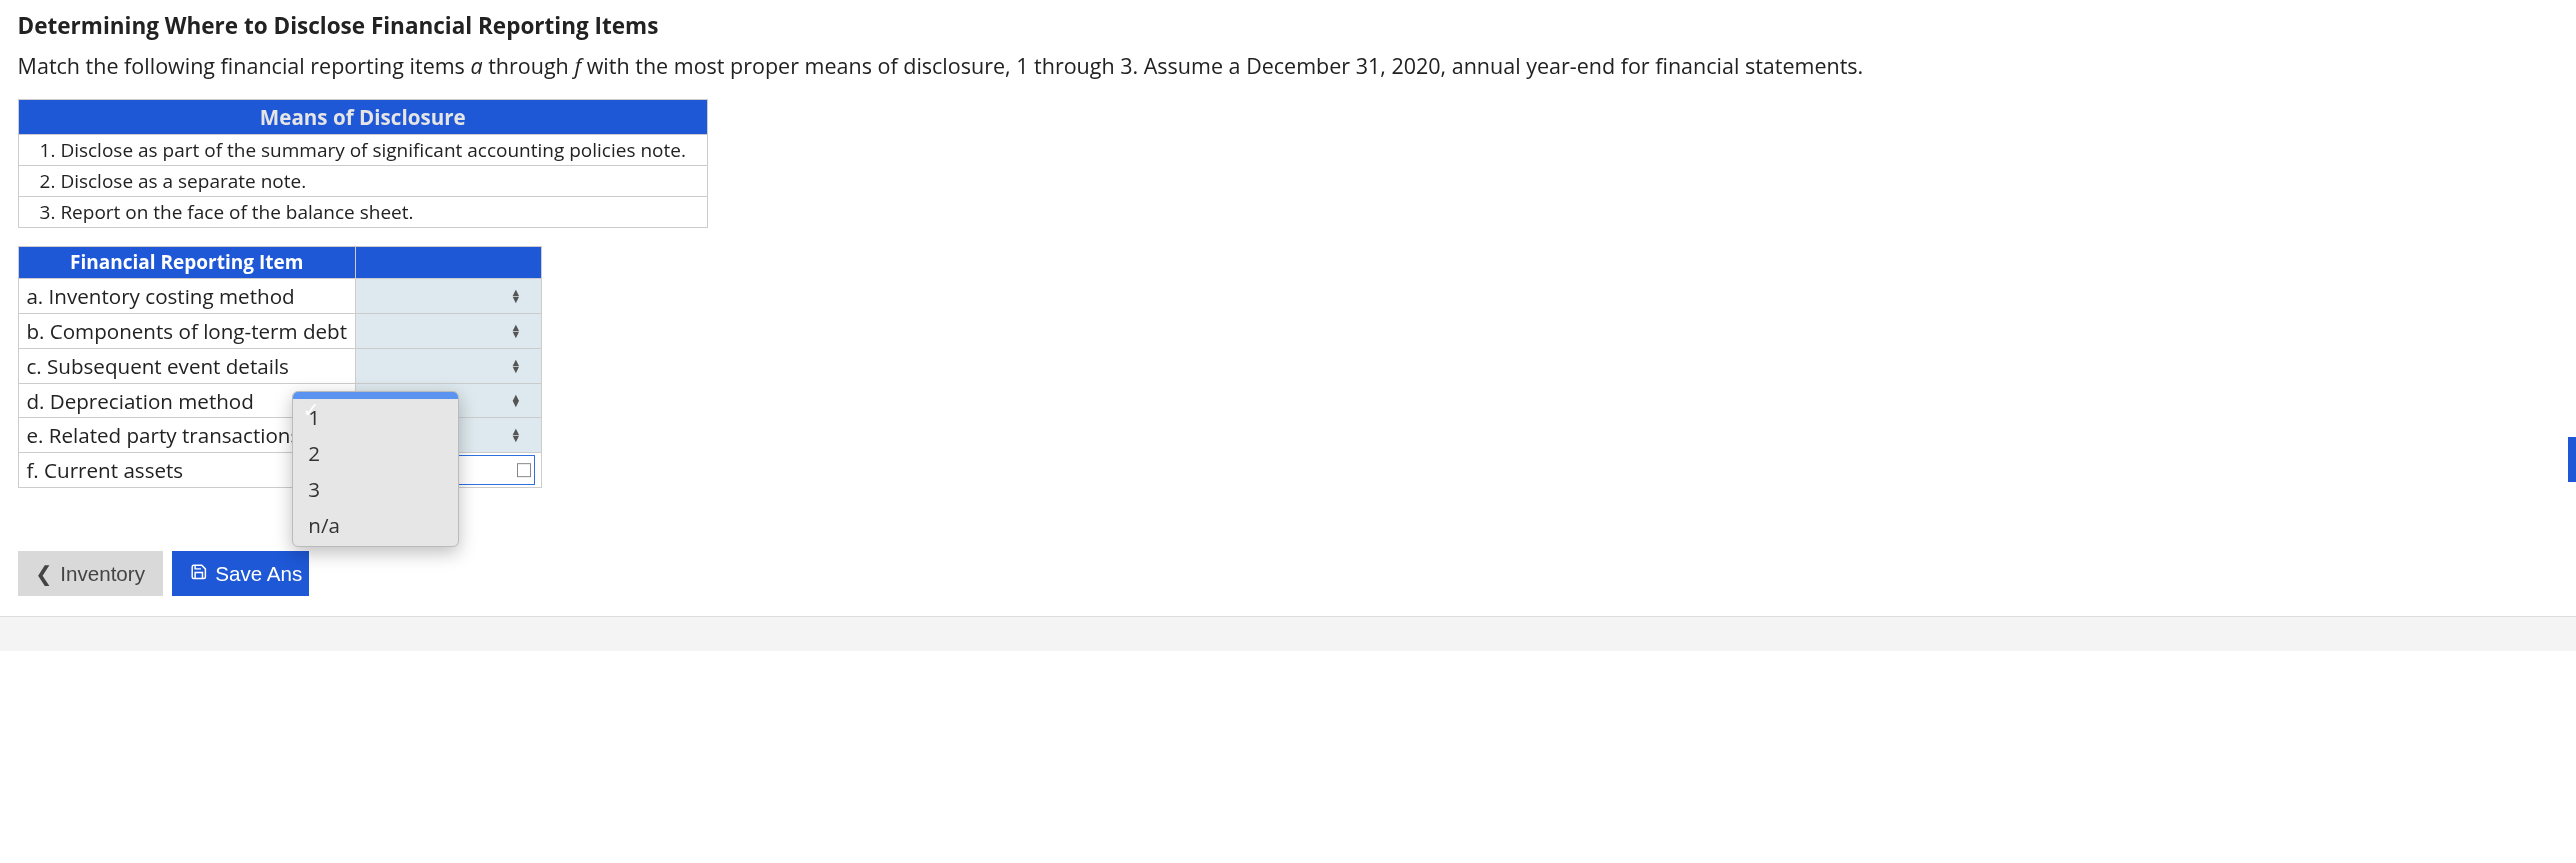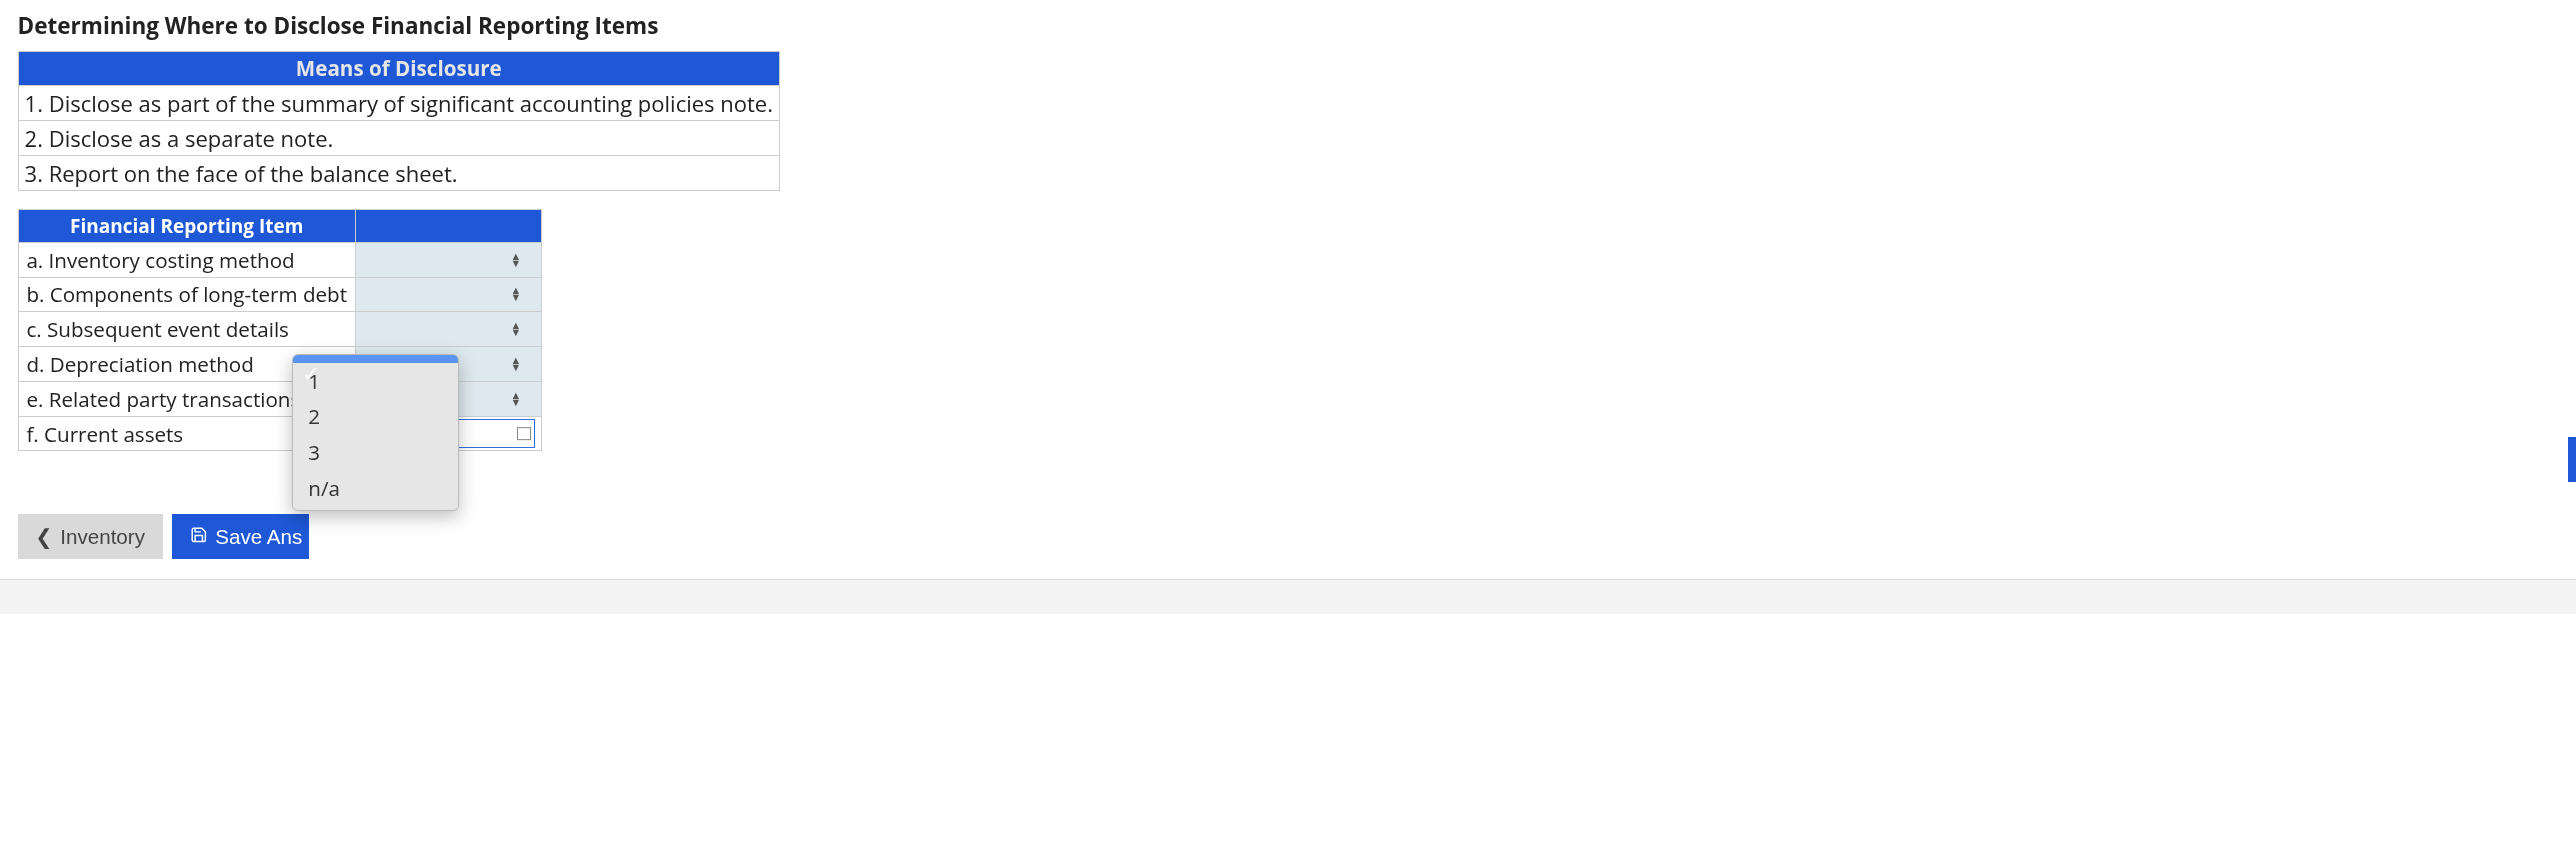--- a/index.html
+++ b/index.html
@@ -33,22 +33,22 @@
     background: #1e58d6;
     color: #e5e5e5;
     font-weight: 700;
     font-size: 20.6px;
     padding: 2.9px 9.8px;
     text-align: center;
     border: 1px solid #ccc;
   }
   table.means td {
     border: 1px solid #ccc;
-    padding: 2px 6px;
-    font-size: 22px;
+    padding: 2px 21px;
+    font-size: 19px;
     background: #fff;
   }
 
   table.items {
     border-collapse: collapse;
     position: relative;
   }
   table.items th {
     background: #1e58d6;
     color: #fff;
@@ -180,20 +180,23 @@
     background: #1e58d6;
   }
   .wrap-rel { position: relative; }
 </style>
 </head>
 <body>
 
 <div class="page">
   <div class="title">Determining Where to Disclose Financial Reporting Items</div>
 
+  <div class="instructions">
+    <span>Match the following financial reporting items </span><span class="italic">a</span><span> through </span><span class="italic">f</span><span> with the most proper means of disclosure, 1 through 3. Assume a December 31, 2020, annual year-end for financial statements.</span>
+  </div>
 
   <table class="means">
     <tbody>
         <tr>
           <th>Means of Disclosure</th>
         </tr>
     <tr>
           <td>1. Disclose as part of the summary of significant accounting policies note.</td>
         </tr>
     <tr>

